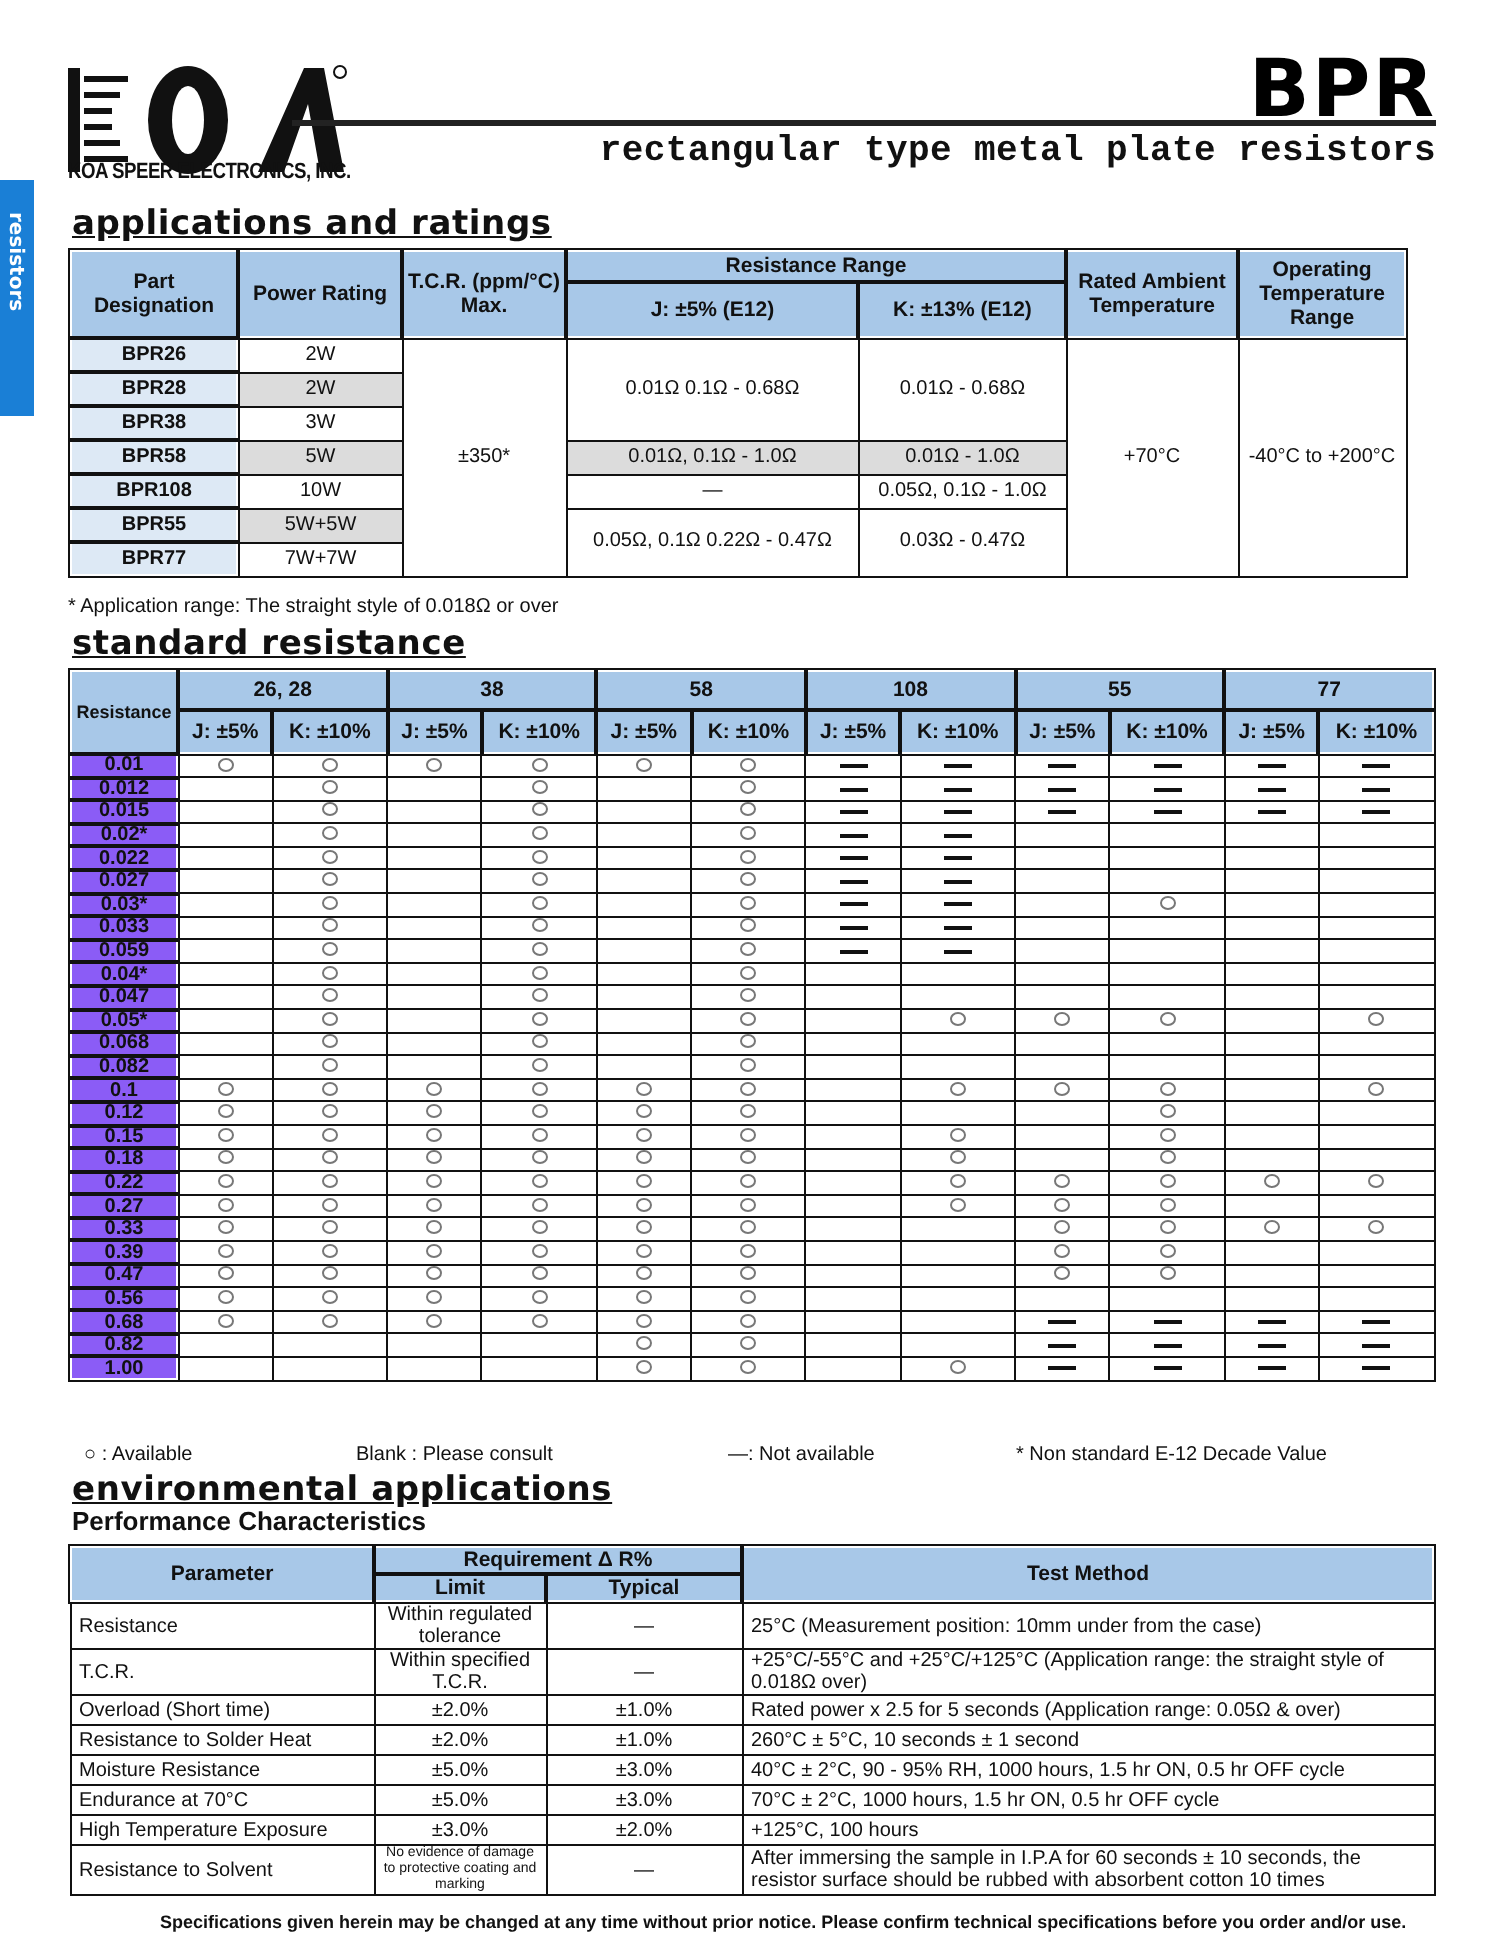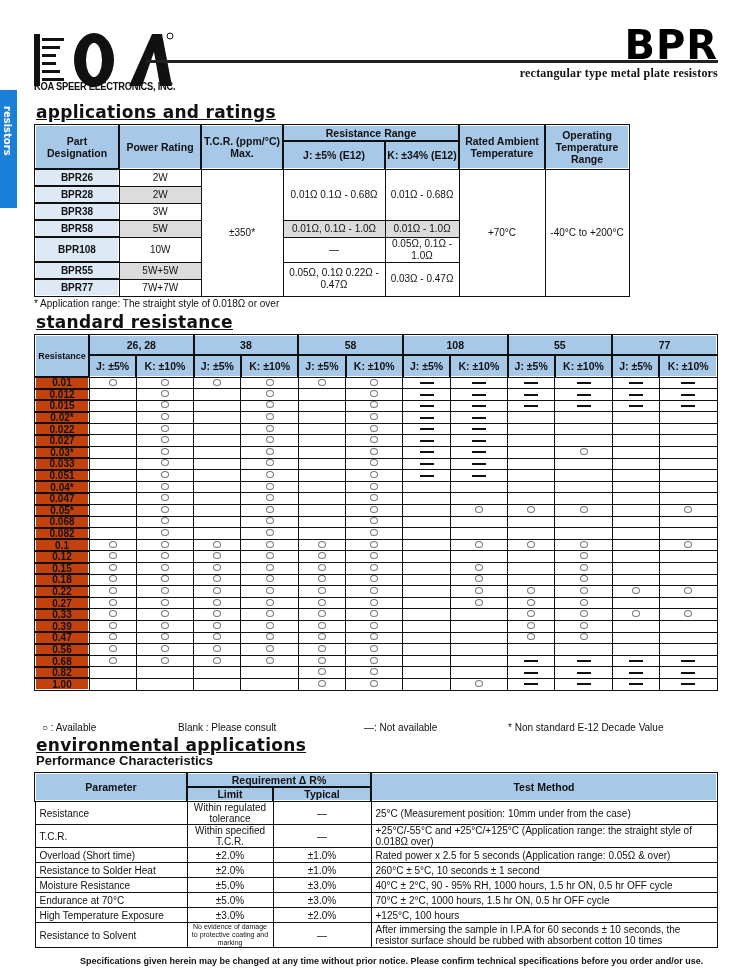--- a/index.html
+++ b/index.html
@@ -3,47 +3,47 @@
 <meta charset="utf-8">
 <style>
   * { box-sizing: border-box; margin: 0; padding: 0; }
   html, body { width: 750px; height: 968px; background: #ffffff; overflow: hidden; }
   body { font-family: "Liberation Sans", sans-serif; color: #111; position: relative; }
 
   .logo { position: absolute; left: 34px; top: 26px; width: 140px; height: 72px; }
   .logo-sub { position: absolute; left: 34px; top: 80px; font-size: 11px; font-weight: bold; letter-spacing: -0.3px; font-family: "Liberation Sans", sans-serif; transform: scaleX(0.85); transform-origin: left; }
   .brand-bpr { position: absolute; right: 32px; top: 22px; font-size: 40px; font-weight: bold; color: #000000; font-family: "DejaVu Sans", sans-serif; letter-spacing: 1px; }
   .title-rule { position: absolute; left: 146px; right: 32px; top: 60px; height: 3px; background: #222; }
-  .subtitle { position: absolute; right: 32px; top: 66px; font-size: 12px; font-family: Liberation Serif, serif; font-weight: bold; letter-spacing: 0.2px; }
+  .subtitle { position: absolute; right: 32px; top: 66px; font-size: 18px; font-family: Liberation Mono, monospace; font-weight: bold; letter-spacing: 0.2px; }
 
   .side-tab { position: absolute; left: 0; top: 90px; width: 17px; height: 118px; background: #1a7fd6; }
   .side-tab span { position: absolute; left: 2px; top: 16px; color: #fff; font-size: 10px; font-weight: bold; writing-mode: vertical-rl; font-family: "DejaVu Sans", sans-serif; }
 
   .section-h { position: absolute; left: 36px; font-size: 17px; font-weight: bold; font-family: "DejaVu Sans", sans-serif; letter-spacing: 0.3px; text-decoration: underline; }
   .sub-h { position: absolute; left: 36px; font-size: 13px; font-weight: bold; }
 
   table { border-collapse: collapse; position: absolute; }
   td, th { border: 1px solid #111; text-align: center; vertical-align: middle; font-size: 10px; font-weight: normal; }
   th { background: #a8c8e8; font-weight: bold; border: 2px solid #fff; outline: 1px solid #111; }
 
   
-  #apps { left: 34px; top: 124px; width: 596px; }
+  #apps { left: 34px; top: 124px; width: 670px; }
   #apps th { height: 24px; font-size: 10.5px; line-height: 12px; }
   #apps td { height: 17px; font-size: 10px; line-height: 12px; }
   #apps td.part { background: #dde9f5; font-weight: bold; border: 2px solid #fff; outline: 1px solid #111; }
   #apps td.gray { background: #dcdcdc; }
   .footnote { position: absolute; font-size: 10px; }
 
   
   #std { left: 34px; top: 334px; width: 684px; }
   #std th { height: 22px; font-size: 10.5px; }
   #std th.top { height: 20px; }
   #std th.sub { height: 22px; }
   #std td { height: 11.6px; font-size: 9px; line-height: 9px; padding: 0; }
-  #std td.rlab { background: #c2410c; font-weight: bold; font-size: 10px; border: 2px solid #fff; outline: 1px solid #111; width: 54px; }
+  #std td.rlab { background: #8b5cf6; font-weight: bold; font-size: 10px; border: 2px solid #fff; outline: 1px solid #111; width: 54px; }
   .avail { display: inline-block; width: 8px; height: 7px; border: 1px solid #777; border-radius: 50%; }
   .na { display: inline-block; width: 14px; height: 2px; background: #111; vertical-align: middle; }
 
   .legend { position: absolute; top: 722px; font-size: 10px; text-align: right; }
 
   
   #perf { left: 34px; top: 772px; width: 684px; }
   #perf th { font-size: 10.5px; height: 14px; }
   #perf td { font-size: 10px; height: 15px; padding: 0 4px; }
   #perf td.l { text-align: left; }
@@ -83,21 +83,21 @@
       <tr>
     <th rowspan="2" style="width:84px">Part Designation</th>
     <th rowspan="2" style="width:82px">Power Rating</th>
     <th rowspan="2" style="width:82px">T.C.R. (ppm/°C) Max.</th>
     <th colspan="2" style="height:16px">Resistance Range</th>
     <th rowspan="2" style="width:86px">Rated Ambient Temperature</th>
     <th rowspan="2" style="width:84px">Operating Temperature Range</th>
   </tr>
   <tr>
     <th style="height:28px">J: ±5% (E12)</th>
-    <th>K: ±34% (E12)</th>
+    <th>K: ±13% (E12)</th>
   </tr>
   <tr>
     <td class="part">BPR26</td>
     <td>2W</td>
     <td rowspan="7">±350*</td>
     <td rowspan="3">0.01Ω 0.1Ω - 0.68Ω</td>
     <td rowspan="3">0.01Ω - 0.68Ω</td>
     <td rowspan="7">+70°C</td>
     <td rowspan="7">-40°C to +200°C</td>
   </tr>
@@ -277,21 +277,21 @@
         <td></td>
         <td><span class="avail"></span></td>
         <td><span class="na"></span></td>
         <td><span class="na"></span></td>
         <td></td>
         <td></td>
         <td></td>
         <td></td>
       </tr>
       <tr>
-        <td class="rlab">0.051</td>
+        <td class="rlab">0.059</td>
         <td></td>
         <td><span class="avail"></span></td>
         <td></td>
         <td><span class="avail"></span></td>
         <td></td>
         <td><span class="avail"></span></td>
         <td><span class="na"></span></td>
         <td><span class="na"></span></td>
         <td></td>
         <td></td>

